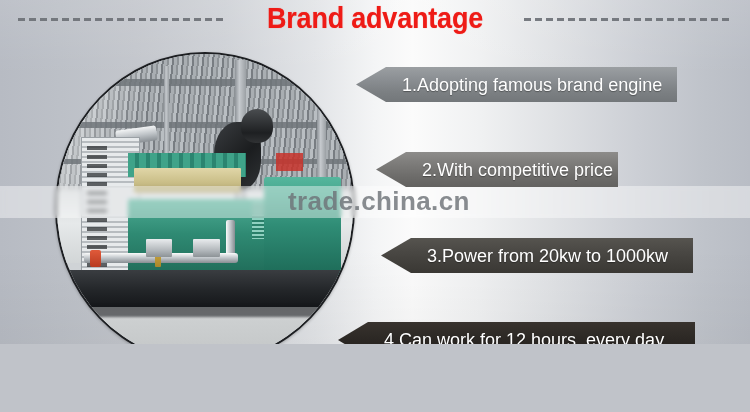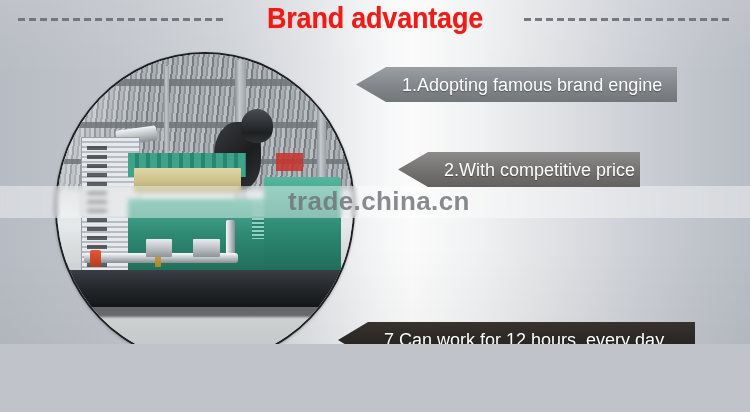--- a/index.html
+++ b/index.html
@@ -315,21 +315,21 @@
     line-height: 1;
     text-shadow: 0 1px 1px rgba(0,0,0,0.35);
   }
 
   #banner-1 {
     left: 356px; top: 67px; width: 321px; height: 35px;
     background: linear-gradient(to bottom, #9b9fa2 0%, #8b8f93 35%, #7c8083 70%, #73777a 100%);
     padding-left: 46px;
   }
   #banner-2 {
-    left: 398px; top: 152px; width: 242px; height: 35px;
+    left: 376px; top: 152px; width: 242px; height: 35px;
     background: linear-gradient(to bottom, #8d8c8a 0%, #7c7b79 35%, #6c6b69 72%, #636260 100%);
     padding-left: 46px;
     text-align: right;
   }
   #banner-3 {
     left: 381px; top: 238px; width: 312px; height: 35px;
     background: linear-gradient(to bottom, #56544f 0%, #4a4844 38%, #403e3a 75%, #3a3834 100%);
     padding-left: 46px;
   }
   #banner-4 {
@@ -388,18 +388,21 @@
   <div class="watermark">trade.china.cn</div>
 
   <div class="banner" id="banner-1">
     <span class="btext">1.Adopting famous brand engine</span>
   </div>
 
   <div class="banner" id="banner-2">
     <span class="btext">2.With competitive price</span>
   </div>
 
+  <div class="banner" id="banner-3">
+    <span class="btext">3.Power from 20kw to 1000kw</span>
+  </div>
 
   <div class="banner" id="banner-4">
-    <span class="btext">7.Can work for 12 hours  every day</span>
+    <span class="btext">4.Can work for 12 hours  every day</span>
   </div>
 
 </div>
 
 </body></html>

